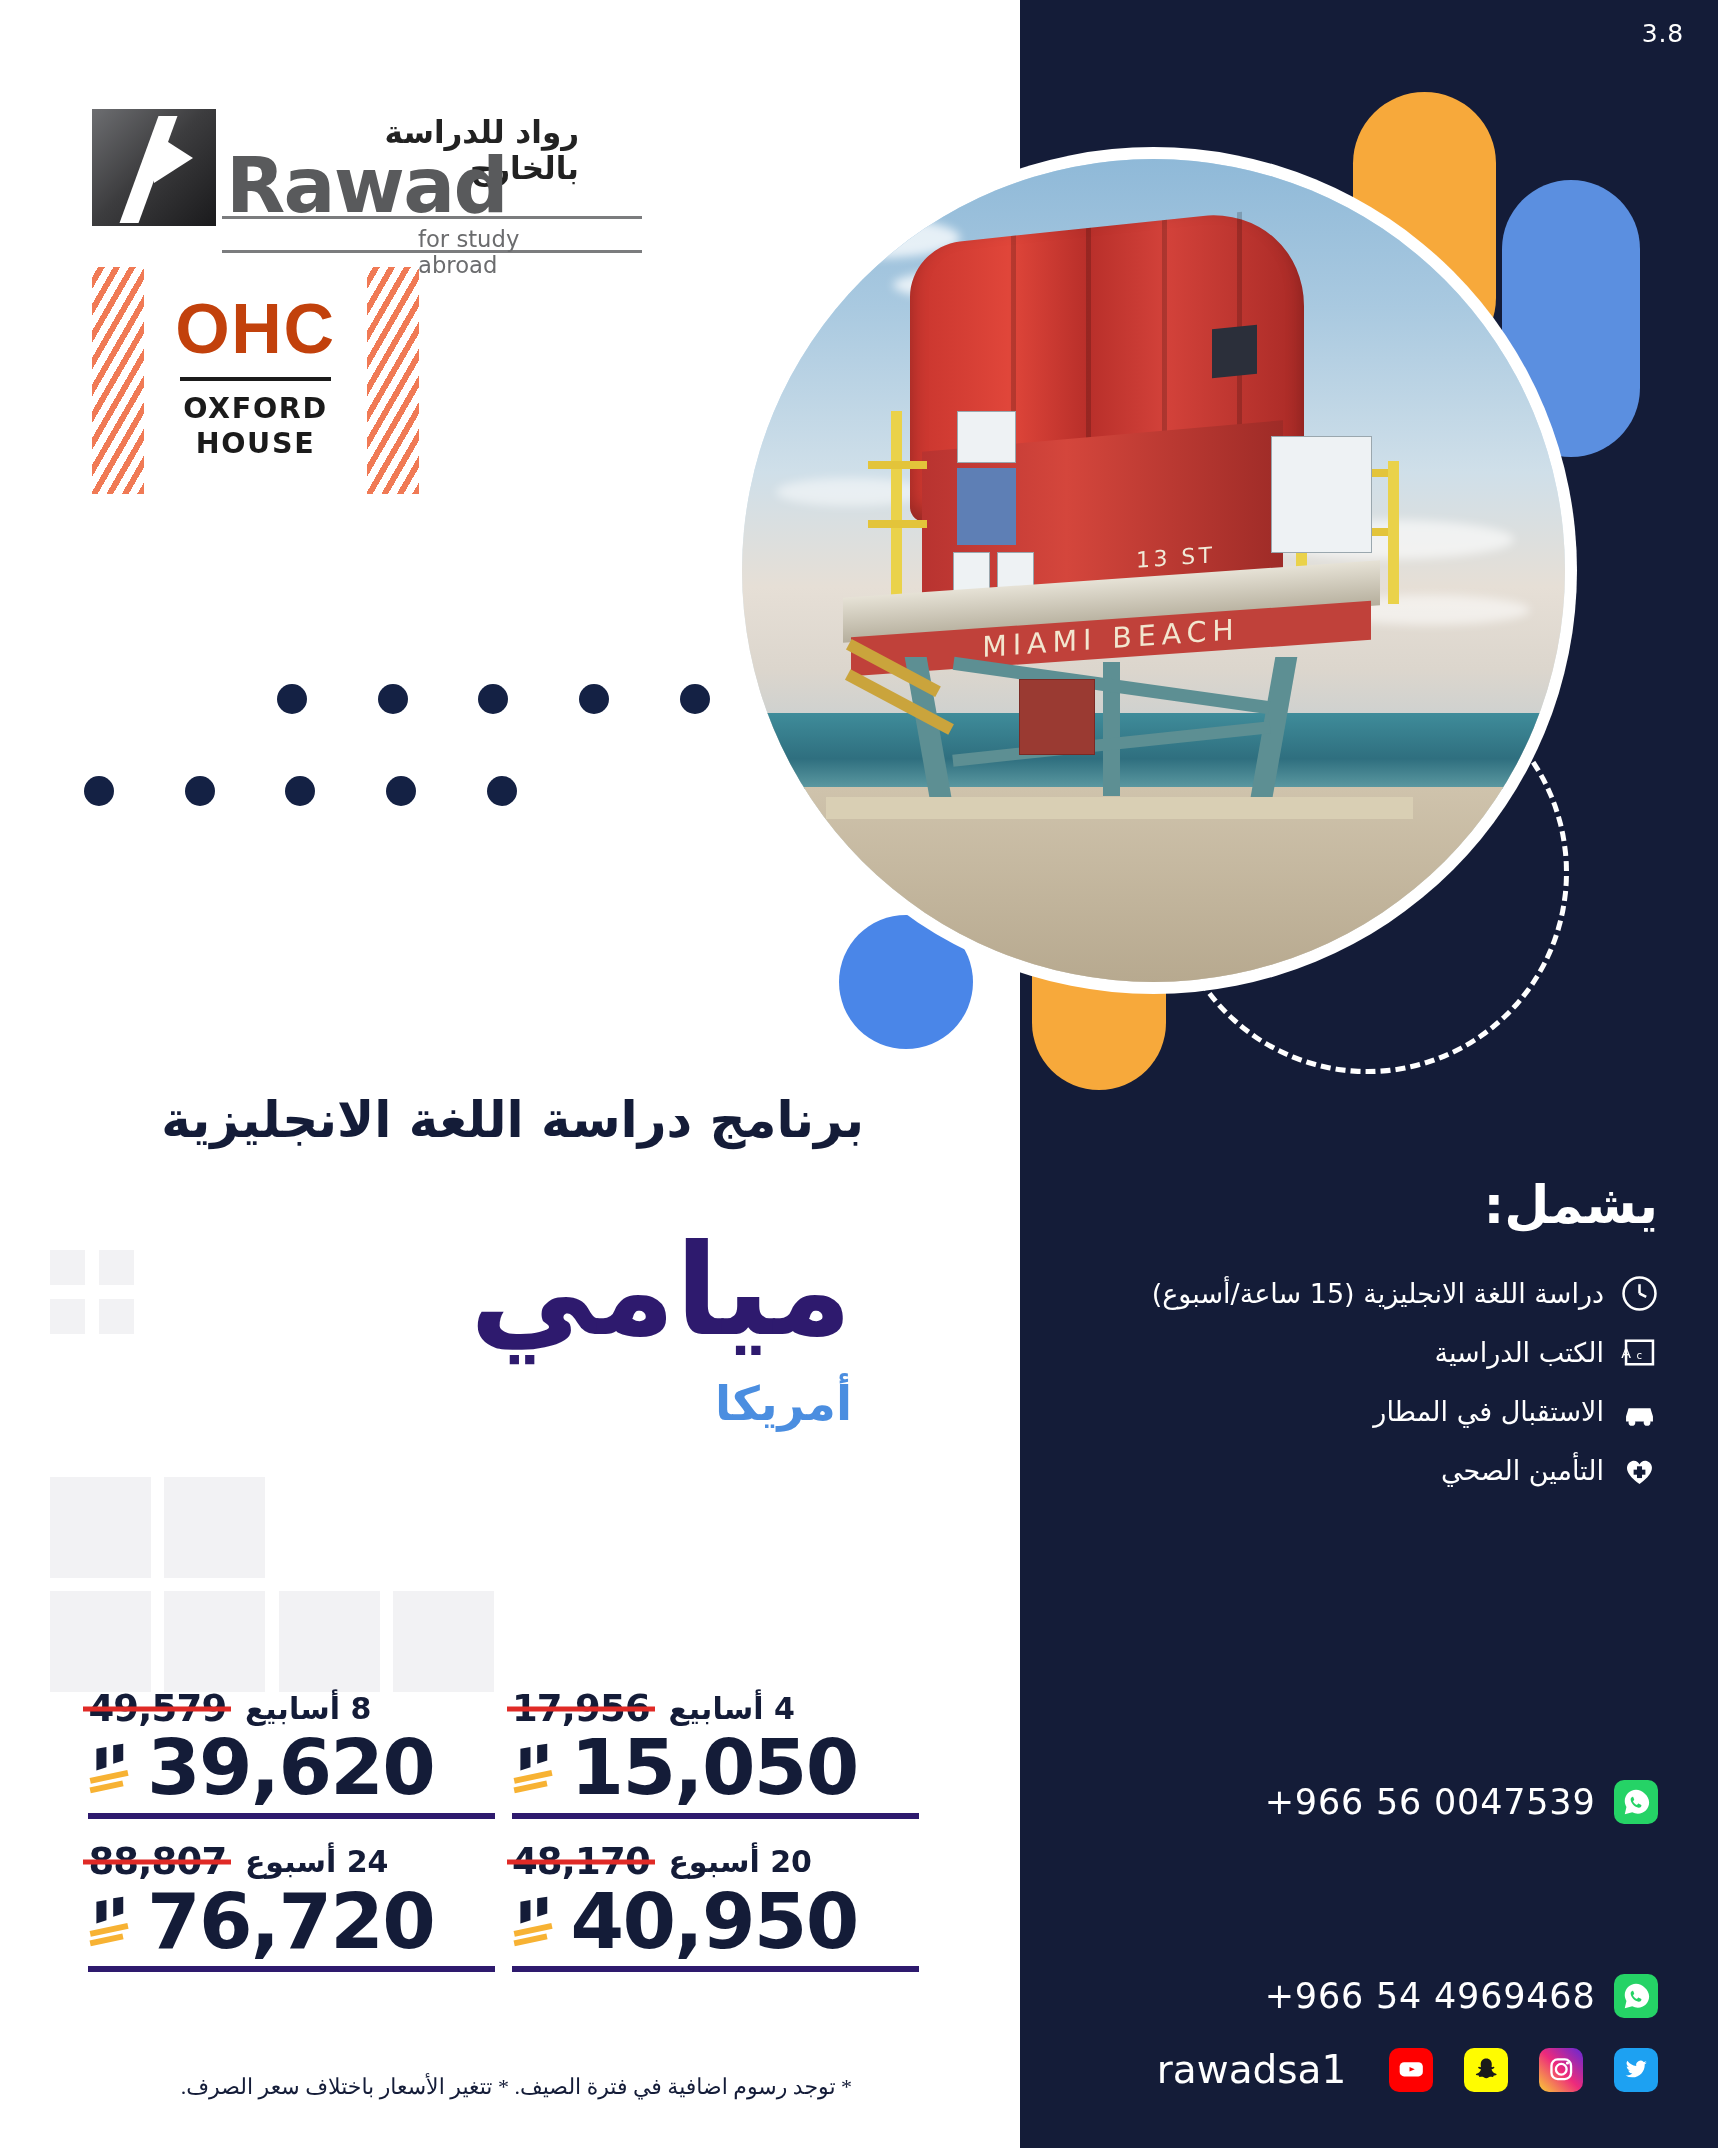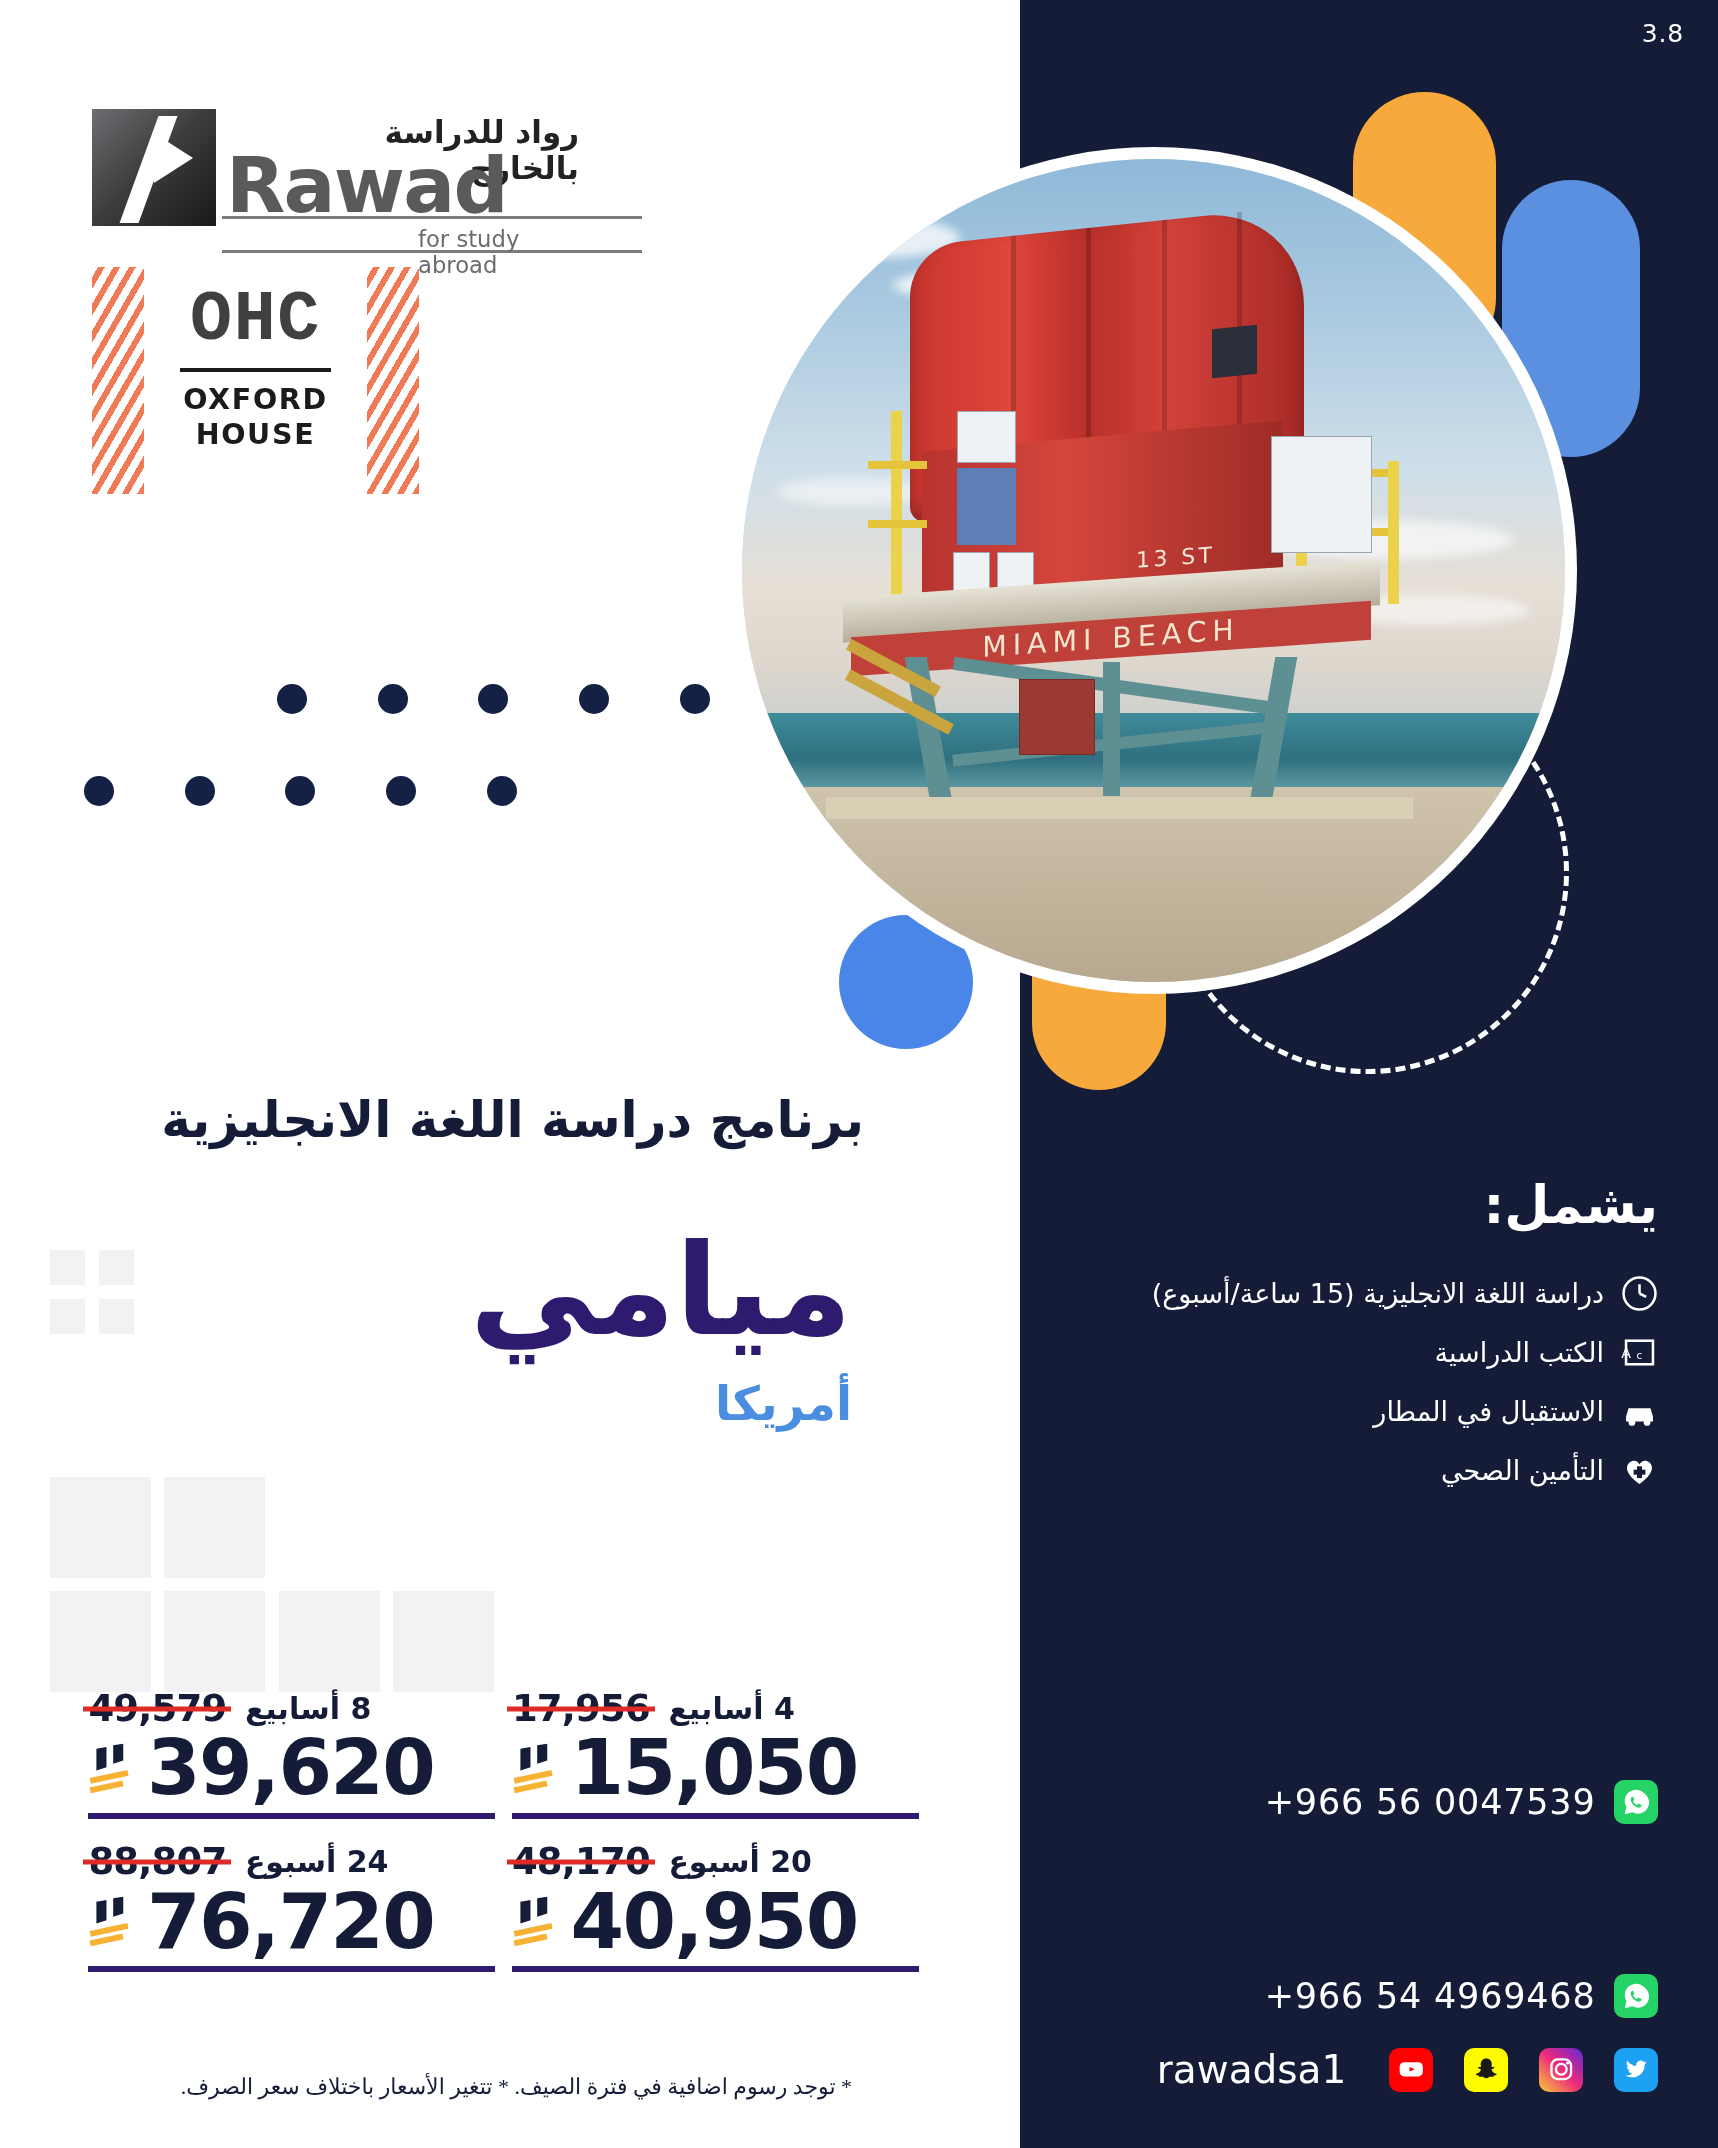--- a/index.html
+++ b/index.html
@@ -273,23 +273,23 @@
     background: repeating-linear-gradient(-60deg, #f07a55 0 5.9px, #ffffff 5.9px 13.4px);
   }
   .ohc-hatch.left { left: 0; }
   .ohc-hatch.right { right: 0; }
   .ohc-main {
     position: absolute;
     left: 52px; right: 52px; top: 0; bottom: 0;
     text-align: center;
   }
   .ohc-title {
-    font-size: 70px; font-weight: bold; color: #404040;
-    letter-spacing: 1.7px; margin-top: 14px;
-    font-family: Liberation Mono, monospace;
+    font-size: 70px; font-weight: bold; color: #c2410c;
+    letter-spacing: 1.7px; margin-top: 22px;
+    font-family: Liberation Sans, sans-serif;
   }
   .ohc-rule { width: 151px; height: 3.4px; background: #1b1b1b; margin: 8.4px auto 10px; }
   .ohc-l1, .ohc-l2 { font-size: 28.5px; color: #1b1b1b; font-weight: bold; letter-spacing: 1.7px; line-height: 1.25; }
 
   
   .dot { position: absolute; border-radius: 50%; }
   .dot-navy { background: #142144; }
   .dot-amber { background: #f7b233; }
 
   

